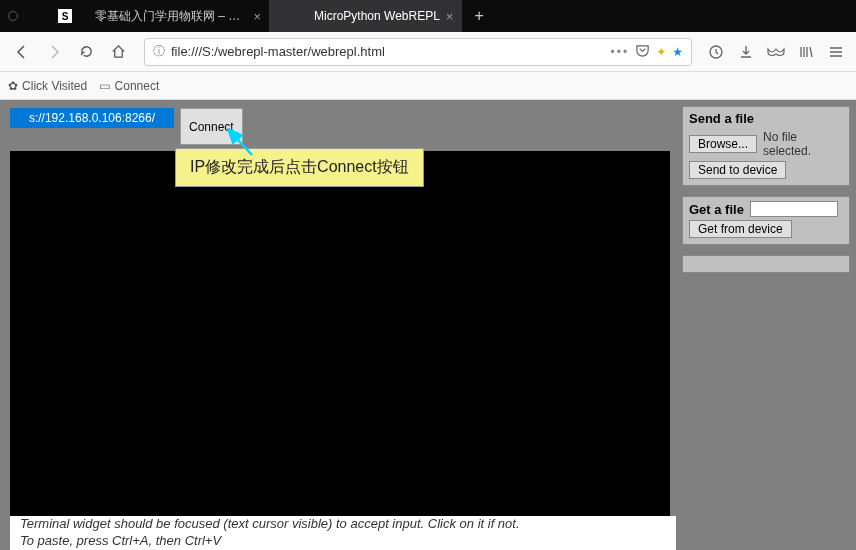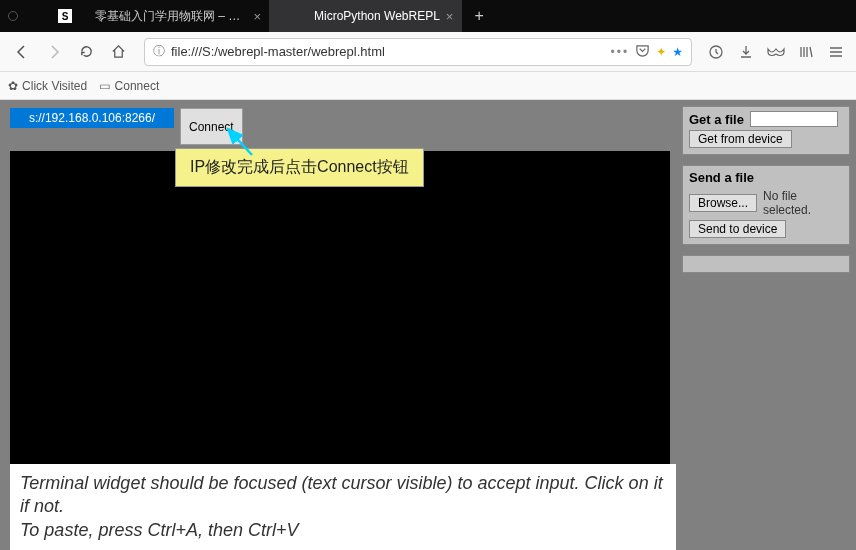--- a/index.html
+++ b/index.html
@@ -36,21 +36,21 @@
     .top-controls { display: flex; gap: 6px; margin-bottom: 6px; position: relative; z-index: 2; }
     .ip-input { width: 164px; height: 20px; background: #0078d7; color: #fff; border: none; padding: 0 4px; font-size: 12px; font-family: inherit; text-align: center; }
     .ip-input::selection { background: #0078d7; }
     .connect-btn { height: 37px; padding: 0 8px; background: #e0e0e0; border: 1px solid #999; font-size: 12px; cursor: pointer; }
 
     .terminal { flex: 1; background: #000; position: relative; margin-right: 6px; }
 
     .annotation { position: absolute; left: 175px; top: 48px; background: #f5f28c; border: 1px solid #999; padding: 8px 14px; font-size: 16px; color: #222; z-index: 3; }
     .arrow { position: absolute; left: 222px; top: 25px; z-index: 4; }
 
-    .hints { padding: 8px 10px; background: #fff; font-style: italic; color: #333; font-size: 18px; line-height: 1.3; }
+    .hints { padding: 0 10px; background: #fff; font-style: italic; color: #333; font-size: 13px; line-height: 1.3; }
 
     
     .sidebar { width: 180px; padding: 6px; font-size: 12px; }
     .side-block { background: #c0c0c0; border: 1px solid #888; padding: 4px 6px 6px 6px; margin-bottom: 10px; }
     .side-title { font-weight: bold; font-size: 13px; margin-bottom: 4px; }
     .side-row { display: flex; align-items: center; gap: 6px; margin-bottom: 3px; }
     .side-btn { background: #e0e0e0; border: 1px solid #888; padding: 1px 8px; font-size: 12px; cursor: pointer; }
     .side-label { color: #333; }
     .side-input { width: 88px; height: 16px; border: 1px solid #888; background: #fff; }
     .side-strip { height: 18px; background: #c0c0c0; border: 1px solid #888; }
@@ -168,29 +168,29 @@
 
     <div class="terminal"></div>
     <div class="hints">
       <div>Terminal widget should be focused (text cursor visible) to accept input. Click on it if not.</div>
       <div>To paste, press Ctrl+A, then Ctrl+V</div>
     </div>
   </div>
 
   <div class="sidebar">
     <div class="side-block">
-      <div class="side-row">
-        <span class="side-title" style="margin:0;">Get a file</span>
-        <input class="side-input" style="">
-      </div>
-      <button class="side-btn">Get from device</button>
-    </div>
-    <div class="side-block">
       <div class="side-title">Send a file</div>
       <div class="side-row">
         <button class="side-btn">Browse...</button>
         <span class="side-label">No file selected.</span>
       </div>
       <button class="side-btn">Send to device</button>
     </div>
+    <div class="side-block">
+      <div class="side-row">
+        <span class="side-title" style="margin:0;">Get a file</span>
+        <input class="side-input" style="">
+      </div>
+      <button class="side-btn">Get from device</button>
+    </div>
     <div class="side-strip"></div>
   </div>
 </div>
 
 </body></html>

